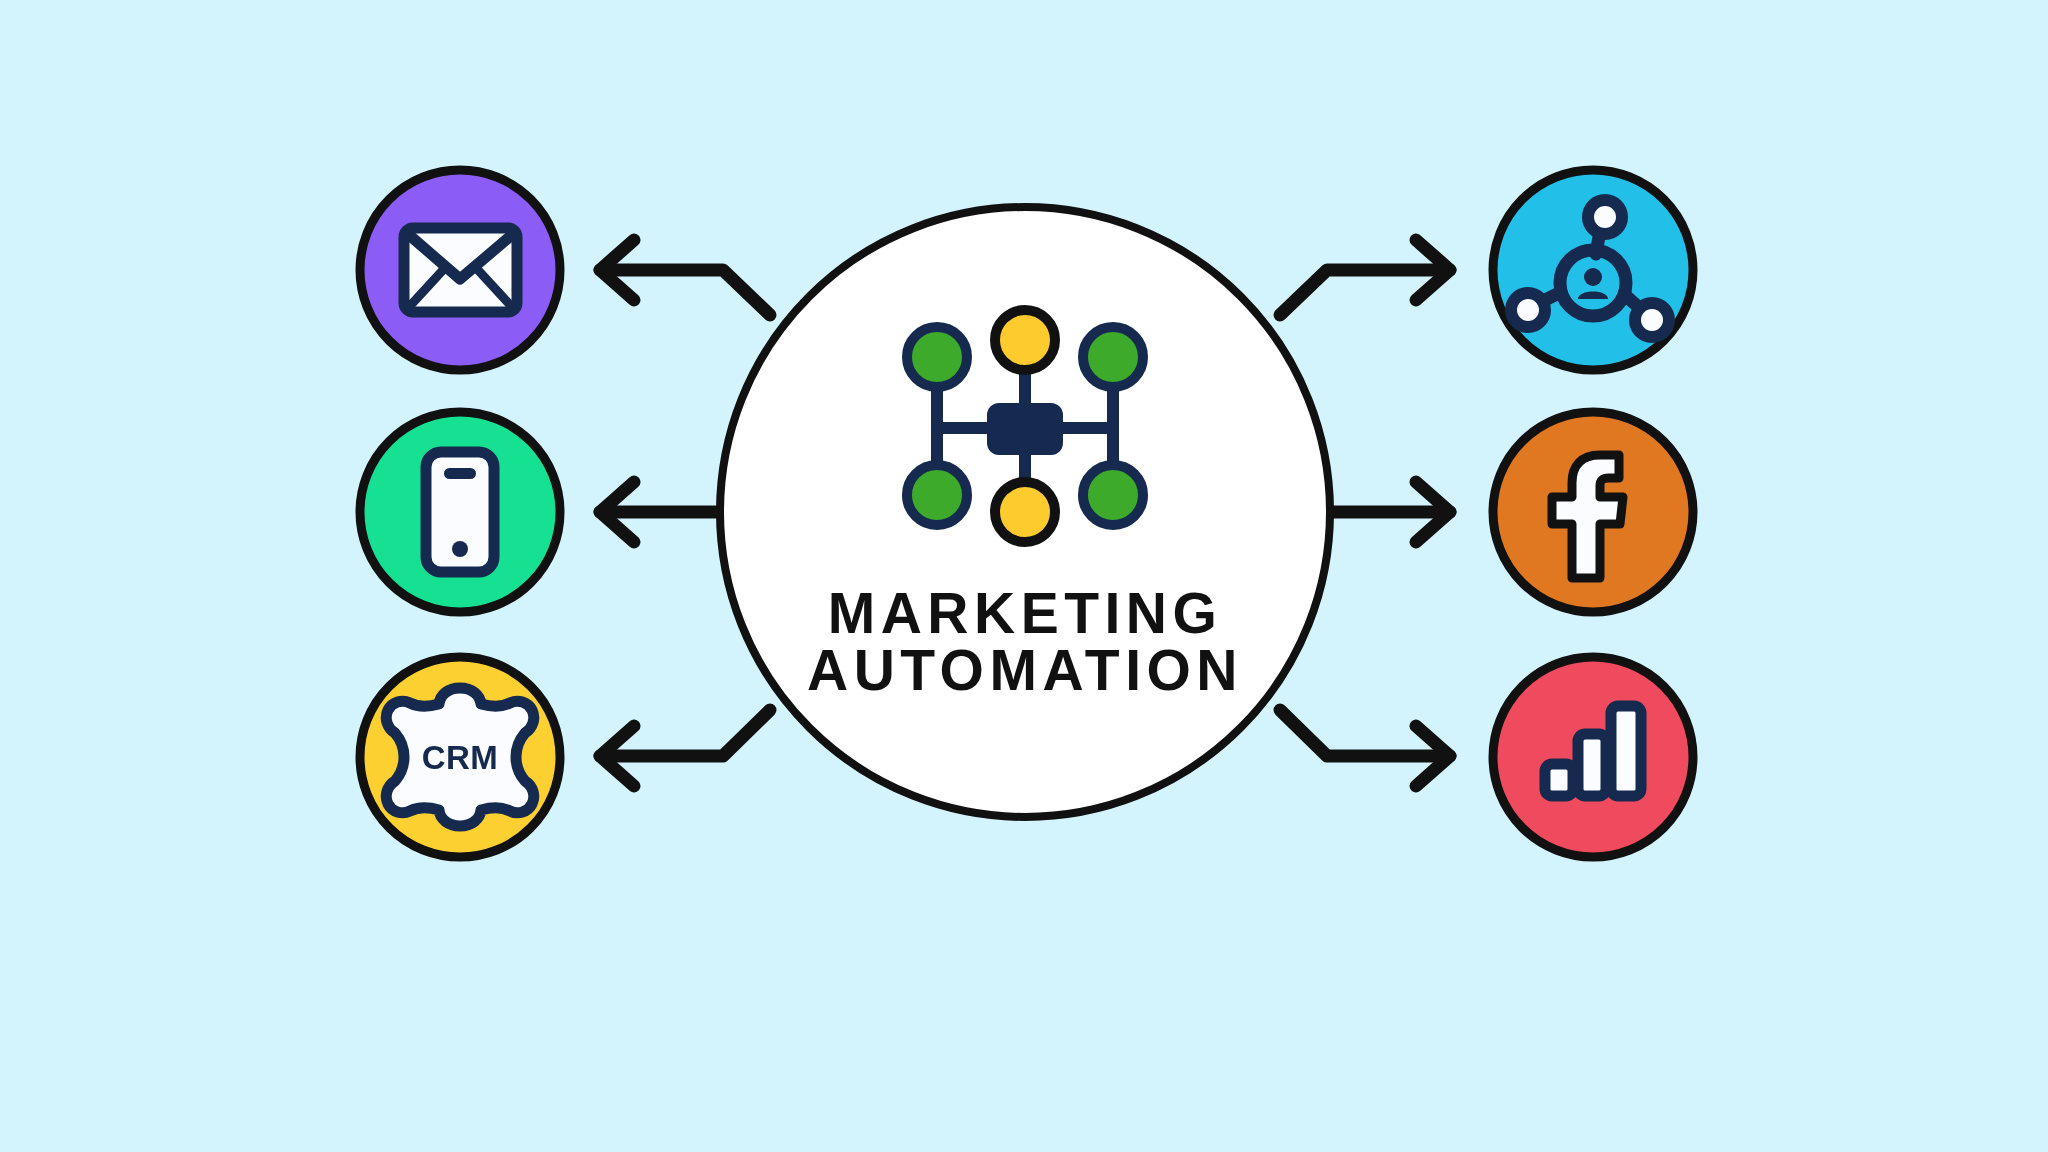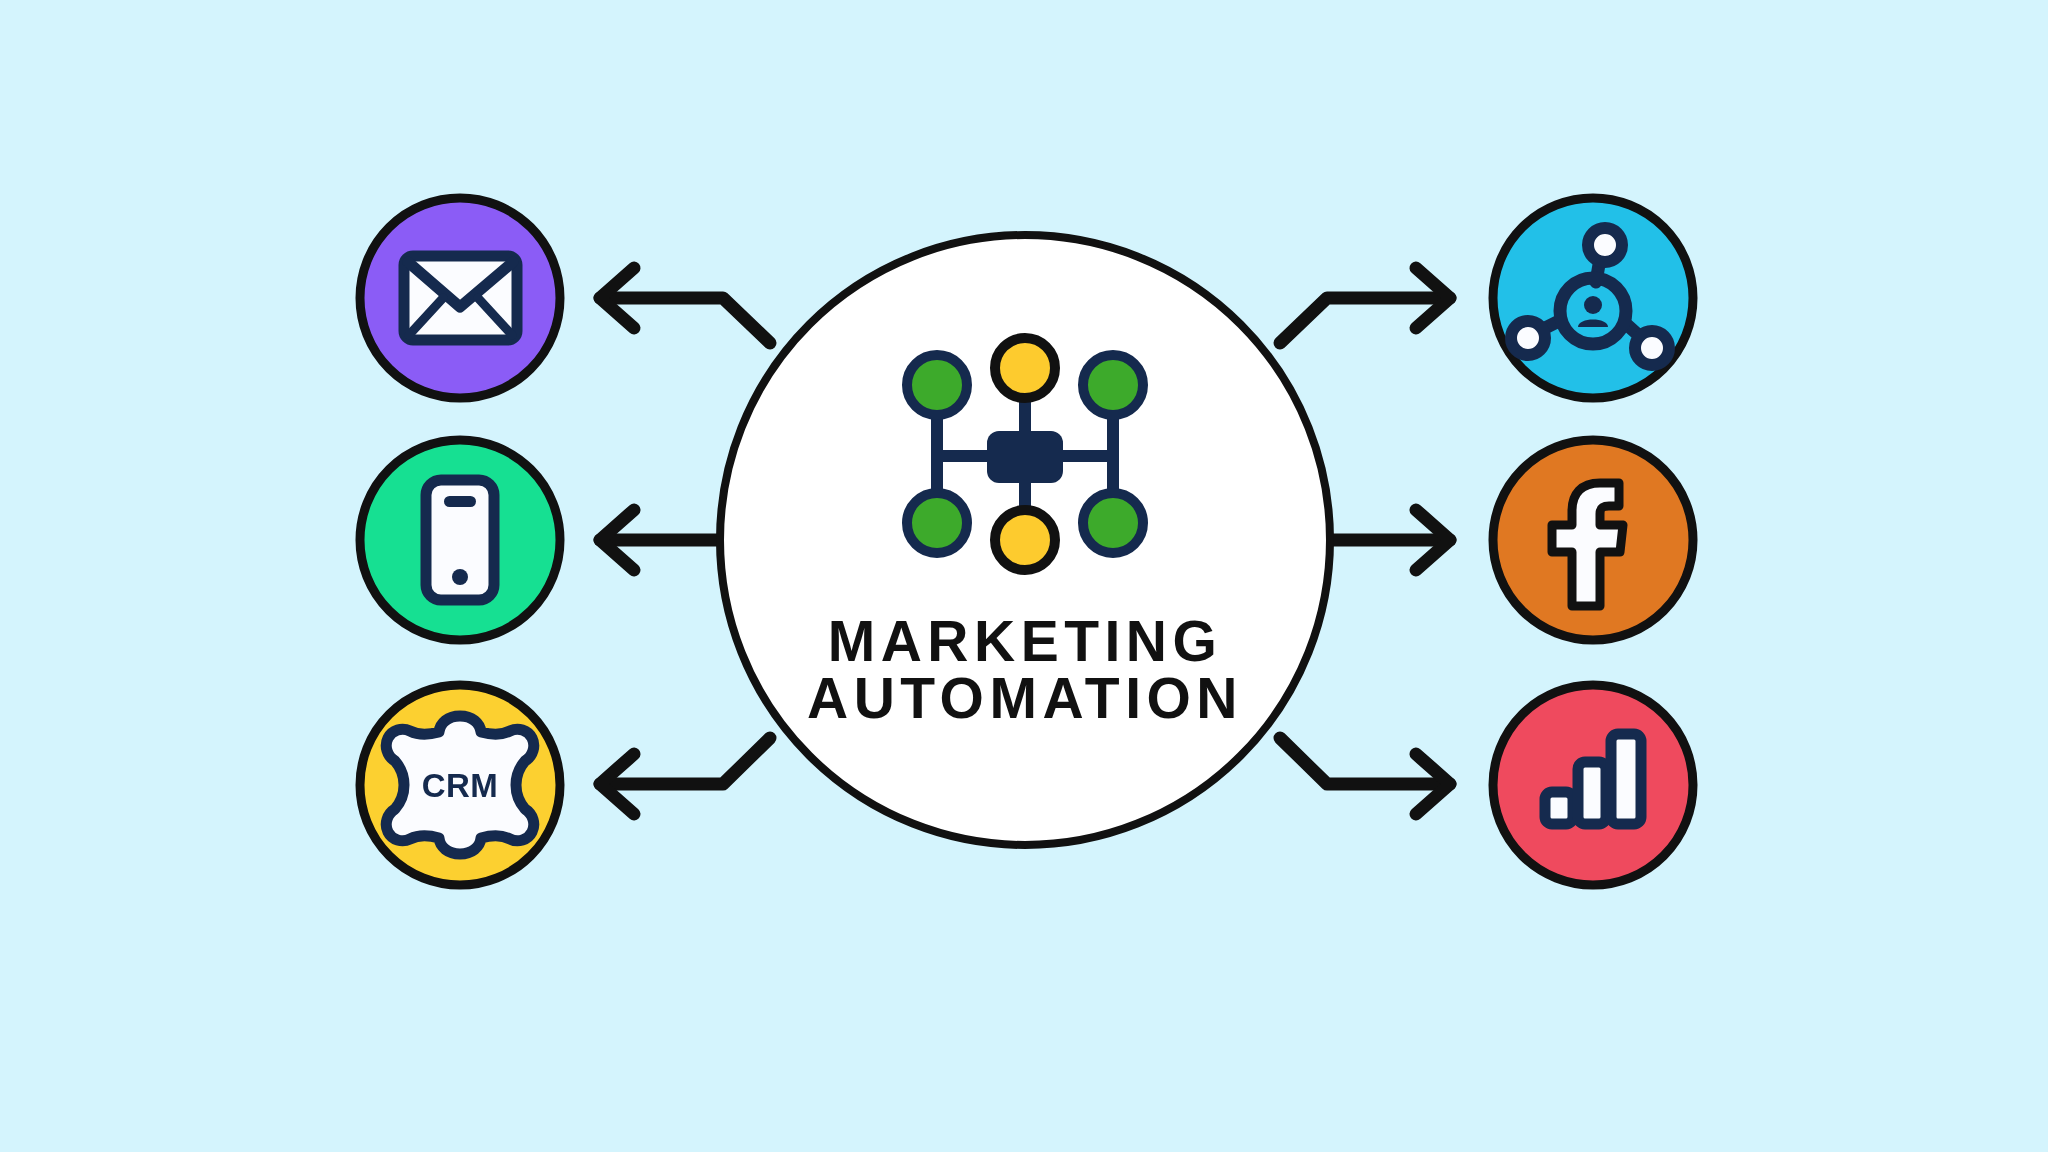--- a/index.html
+++ b/index.html
@@ -12,21 +12,20 @@
     height: 1152px;
     background: #d4f4fd;
     font-family: "Liberation Sans", sans-serif;
     overflow: hidden;
   }
   #stage {
     position: relative;
     width: 2048px;
     height: 892px;
     background: #d4f4fd;
-    margin-top: 28px;
   }
   #diagram {
     position: absolute;
     inset: 0;
     width: 2048px;
     height: 1152px;
     display: block;
   }
   .hub-title {
     font-family: "Liberation Sans", sans-serif;

